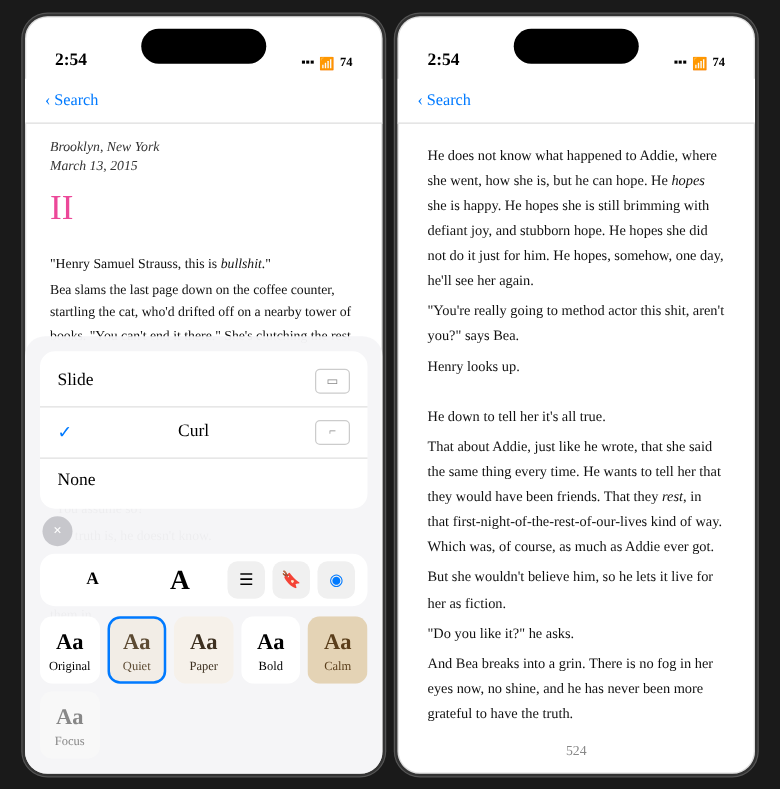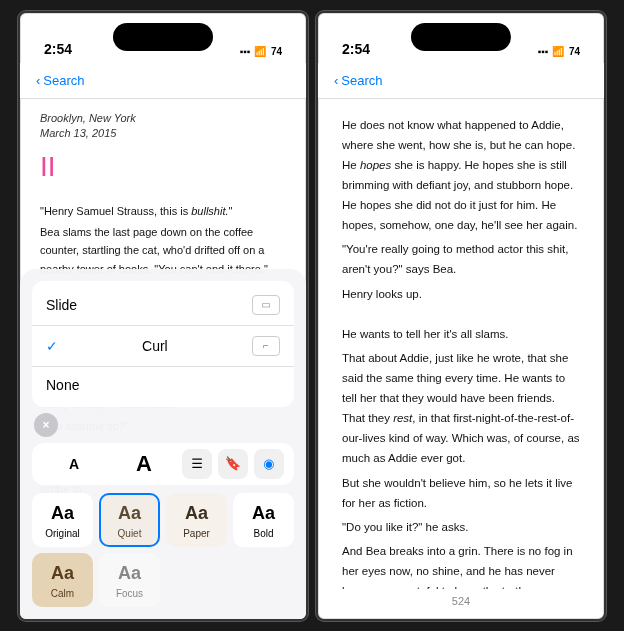--- a/index.html
+++ b/index.html
@@ -16,25 +16,26 @@
     .phones-container {
       display: flex;
       gap: 8px;
       align-items: center;
       padding: 10px;
     }
     .phone {
       width: 290px;
       height: 610px;
       background: #fff;
-      border-radius: 8px;
+      border-radius: 20px;
       overflow: hidden;
       position: relative;
       border: 2px solid #333;
       box-shadow: 0 0 0 1px #555, inset 0 0 0 1px #ddd;
+      font-family: Liberation Serif, serif;
     }
     
     .dynamic-island {
       position: absolute;
       top: 10px;
       left: 50%;
       transform: translateX(-50%);
       width: 100px;
       height: 28px;
       background: #000;
@@ -226,21 +227,21 @@
       height: 30px;
       display: flex;
       align-items: center;
       justify-content: center;
       background: #f0f0f0;
       border-radius: 8px;
     }
     
     .theme-grid {
       display: grid;
-      grid-template-columns: 1fr 1fr 1fr 1fr;
+      grid-template-columns: 1fr 1fr 1fr 1fr 1fr;
       gap: 6px;
     }
     .theme-card {
       border-radius: 10px;
       overflow: hidden;
       border: 2px solid transparent;
       display: flex;
       flex-direction: column;
       align-items: center;
       padding: 8px 4px 6px;
@@ -404,21 +405,21 @@
     <div class="nav-bar">
       <div class="nav-back">
         <span>‹</span>
         <span>Search</span>
       </div>
     </div>
     <div class="right-book">
       <p style="margin-bottom:4px;">He does not know what happened to Addie, where she went, how she is, but he can hope. He <em>hopes</em> she is happy. He hopes she is still brimming with defiant joy, and stubborn hope. He hopes she did not do it just for him. He hopes, somehow, one day, he'll see her again.</p>
       <p style="margin-bottom:4px;">"You're really going to method actor this shit, aren't you?" says Bea.</p>
       <p style="margin-bottom:20px;">Henry looks up.</p>
-      <p style="margin-bottom:4px;">He wants to tell her it's all slams.</p>
+      <p style="margin-bottom:4px;">He down to tell her it's all true.</p>
       <p style="margin-bottom:4px;">That about Addie, just like he wrote, that she said the same thing every time. He wants to tell her that they would have been friends. That they <em>rest</em>, in that first-night-of-the-rest-of-our-lives kind of way. Which was, of course, as much as Addie ever got.</p>
       <p style="margin-bottom:4px;">But she wouldn't believe him, so he lets it live for her as fiction.</p>
       <p style="margin-bottom:4px;">"Do you like it?" he asks.</p>
       <p style="margin-bottom:4px;">And Bea breaks into a grin. There is no fog in her eyes now, no shine, and he has never been more grateful to have the truth.</p>
 
     </div>
     <div class="page-number">524</div>
   </div>
 </div>
 

